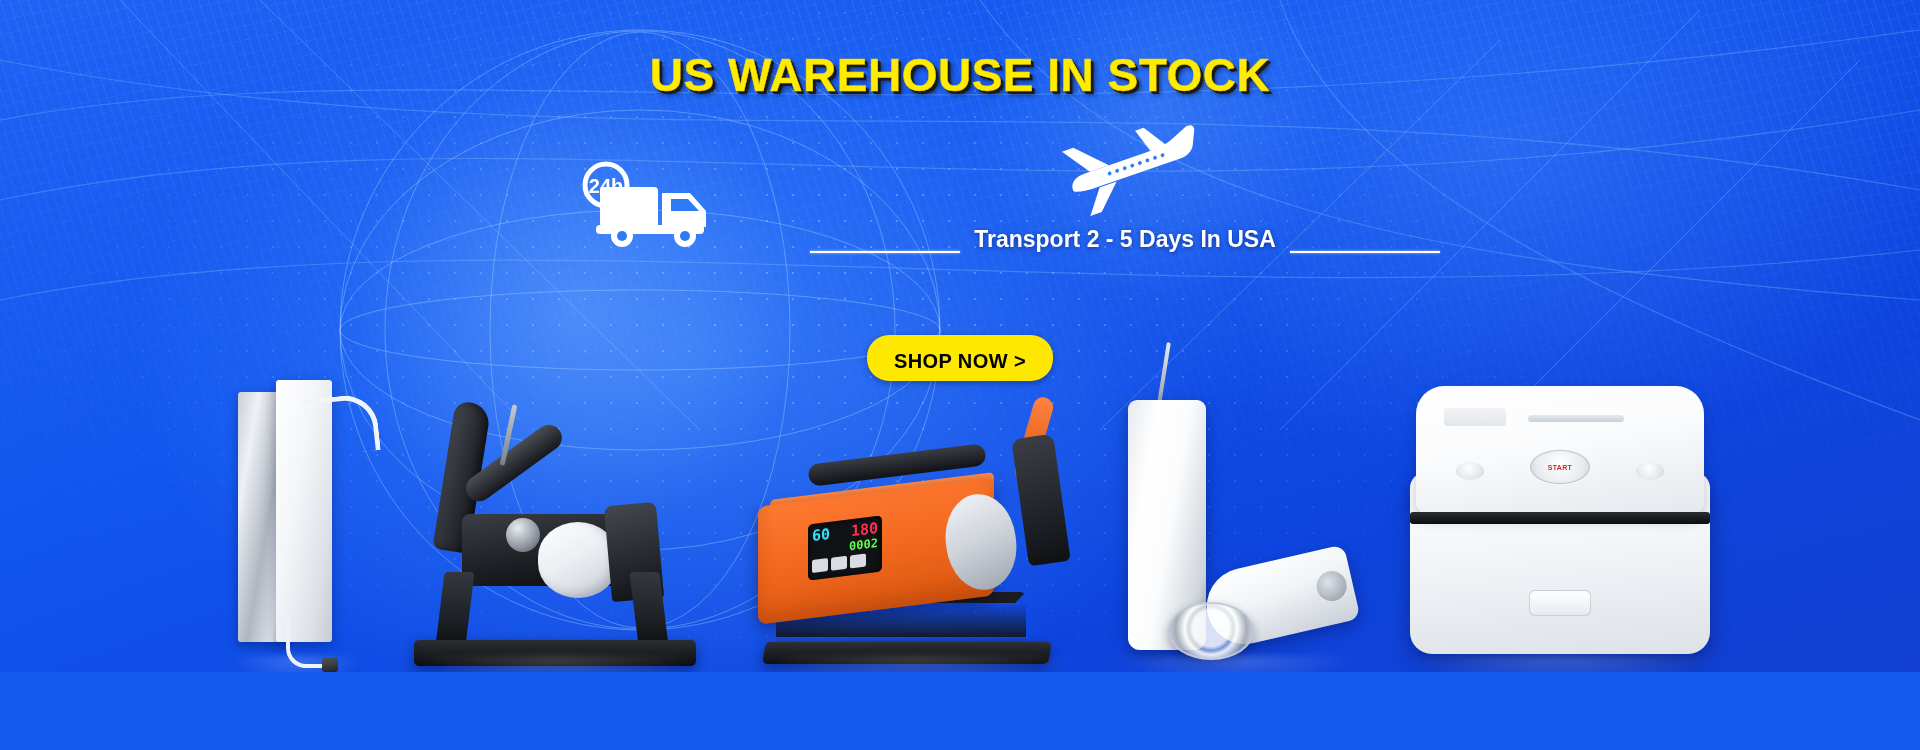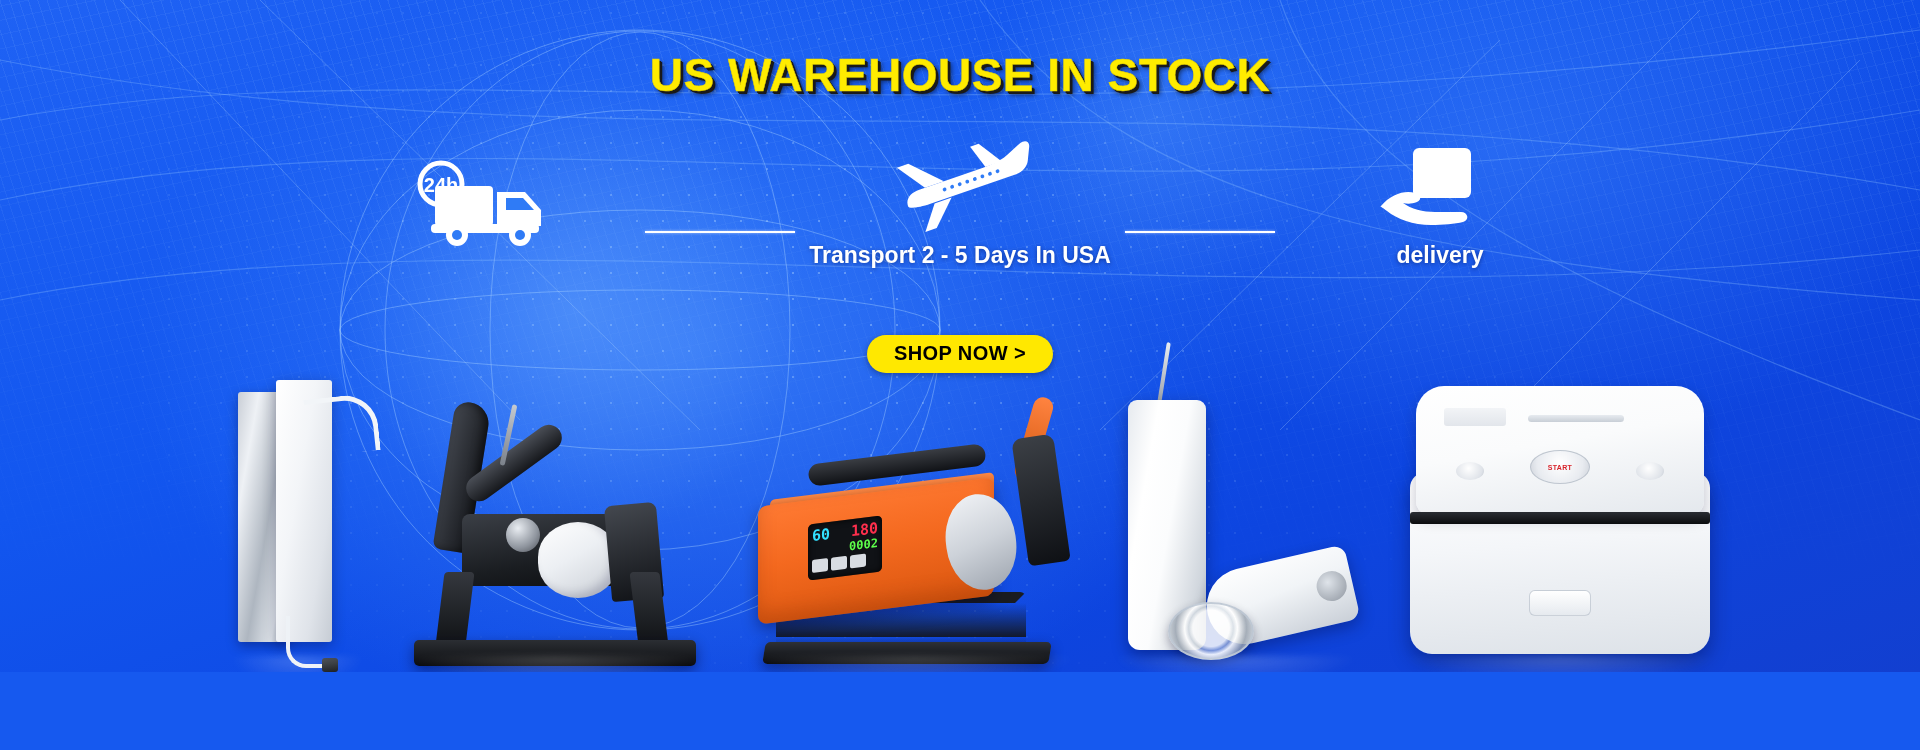--- a/index.html
+++ b/index.html
@@ -52,22 +52,22 @@
     color:#ffec00;
     text-shadow:
       2px 2px 0 #1a1a1a, 3px 3px 0 #1a1a1a,
       4px 4px 5px rgba(0,0,0,.55);
     -webkit-text-stroke:.5px #e8d400;
     white-space:nowrap;
   }
 
   
   #features {
-    position:absolute; top:130px; left:0; width:100%;
-    display:flex; align-items:center; justify-content:center;
+    position:absolute; top:114px; left:0; width:100%;
+    display:flex; align-items:flex-end; justify-content:center;
   }
   .feature {
     width:330px;
     display:flex; flex-direction:column; align-items:center;
   }
   .feature-icon { height:104px; display:flex; align-items:center; justify-content:center; }
   .feature-label {
     margin-top:8px;
     color:#fff; font-size:23px; font-weight:bold;
     text-shadow:0 1px 4px rgba(0,20,90,.55);
@@ -82,21 +82,21 @@
   }
 
   
   #cta {
     position:absolute; top:335px; left:50%;
     transform:translateX(-50%);
     background:#ffe800;
     color:#000;
     font-size:20px; font-weight:bold;
     letter-spacing:.4px;
-    padding:7px 27px 8px;
+    padding:15px 27px 8px;
     border:none; border-radius:22px;
     cursor:pointer;
     box-shadow:0 2px 6px rgba(0,0,30,.35);
     white-space:nowrap;
   }
 
   
   #products { position:absolute; left:0; bottom:0; width:100%; height:430px; }
   .product { position:absolute; bottom:0; }
 
@@ -424,31 +424,20 @@
             <circle cx="106" cy="52" r="1.9"></circle>
               <circle cx="114" cy="52" r="1.9"></circle>
           </g>
         </svg>
       </div>
       <div class="feature-label">Transport 2 - 5 Days In USA</div>
     </div>
 
     <div class="connector"></div>
 
-    <div class="feature">
-      <div class="feature-icon">
-        <svg width="150" height="100" viewBox="0 0 150 100">
-          <rect x="48" y="16" width="58" height="50" rx="6" fill="#fff"></rect>
-          <path d="M16 74 c10-12 24-16 34-13 c6 2 7 7 2 9 c-5 2-10 2-14 1
-                   c8 6 20 9 32 9 h26 c7 0 9 8 2 10 c-8 2-20 3-32 3
-                   c-18 0-34-6-44-14 c-5-4-8-5-6-5z" fill="#fff"></path>
-        </svg>
-      </div>
-      <div class="feature-label">delivery</div>
-    </div>
 
   </div>
 
   <button id="cta">SHOP NOW &gt;</button>
 
   <div id="products">
 
     <div class="product" id="prod-platen">
       <div class="platen-plate platen-back"></div>
       <div class="platen-plate platen-front"></div>

